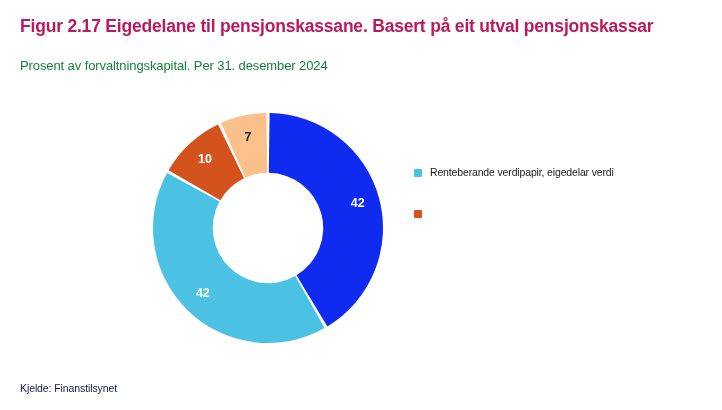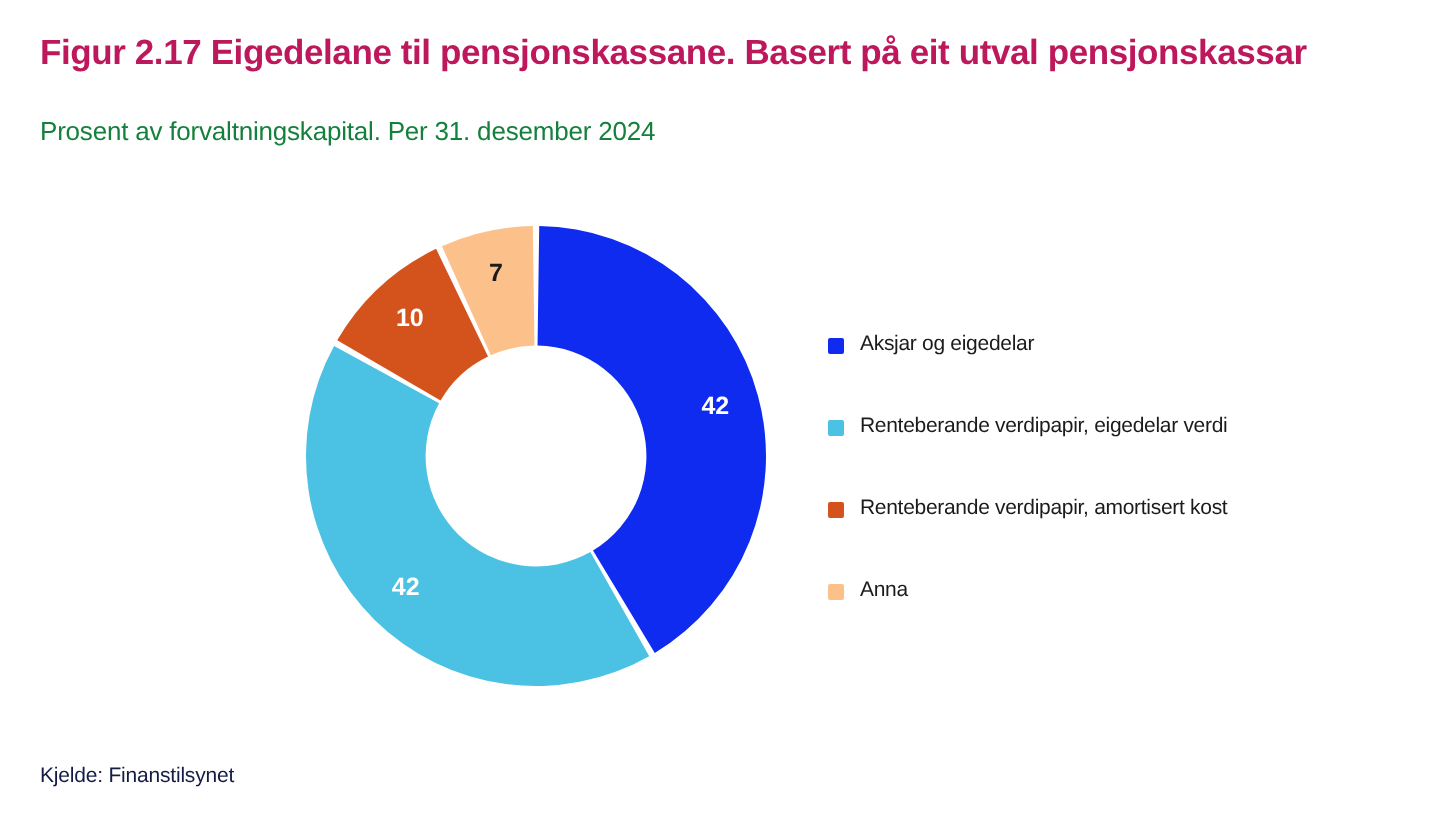--- a/index.html
+++ b/index.html
@@ -122,32 +122,23 @@
         <text x="202.84082382325383" y="198.18052308623555" class="slice-label" fill="#ffffff">42</text>
         <path d="M 168.6143960862313 74.1424012363503 A 115 115 0 0 1 218.03790044133126 28.42013415875809 L 244.018192211839 82.2816643962039 A 55.199999999999996 55.199999999999996 0 0 0 220.294910121391 104.22835259344814 Z" fill="#d4531c"></path>
         <text x="204.93054762353773" y="63.82504819999387" class="slice-label" fill="#ffffff">10</text>
         <path d="M 220.9494995055564 27.065494696823578 A 115 115 0 0 1 266.3943492609983 17.011209738930006 L 267.22928764527916 76.8053806746864 A 55.199999999999996 55.199999999999996 0 0 0 245.41575976266705 81.63143745447532 Z" fill="#fcc18a"></path>
         <text x="247.93756080175604" y="41.31880895457557" class="slice-label" fill="#1b1b1b">7</text>
       </svg>
   </div>
 
   <div class="legend" id="legend">
       <div class="legend-item">
-        <span class="legend-swatch" style="background: rgb(15, 43, 240);"></span>
-        <span class="legend-label">Aksjar og eigedelar</span>
-      </div>
-      <div class="legend-item">
         <span class="legend-swatch" style="background: rgb(75, 193, 227);"></span>
         <span class="legend-label">Renteberande verdipapir, eigedelar verdi</span>
       </div>
       <div class="legend-item">
         <span class="legend-swatch" style="background: rgb(212, 83, 28);"></span>
-        <span class="legend-label">Renteberande verdipapir, amortisert kost</span>
-      </div>
-      <div class="legend-item">
-        <span class="legend-swatch" style="background: rgb(252, 193, 138);"></span>
-        <span class="legend-label">Anna</span>
       </div>
     </div>
 
   <div class="source-note">Kjelde: Finanstilsynet</div>
 
 </div>
 
 </body></html>

